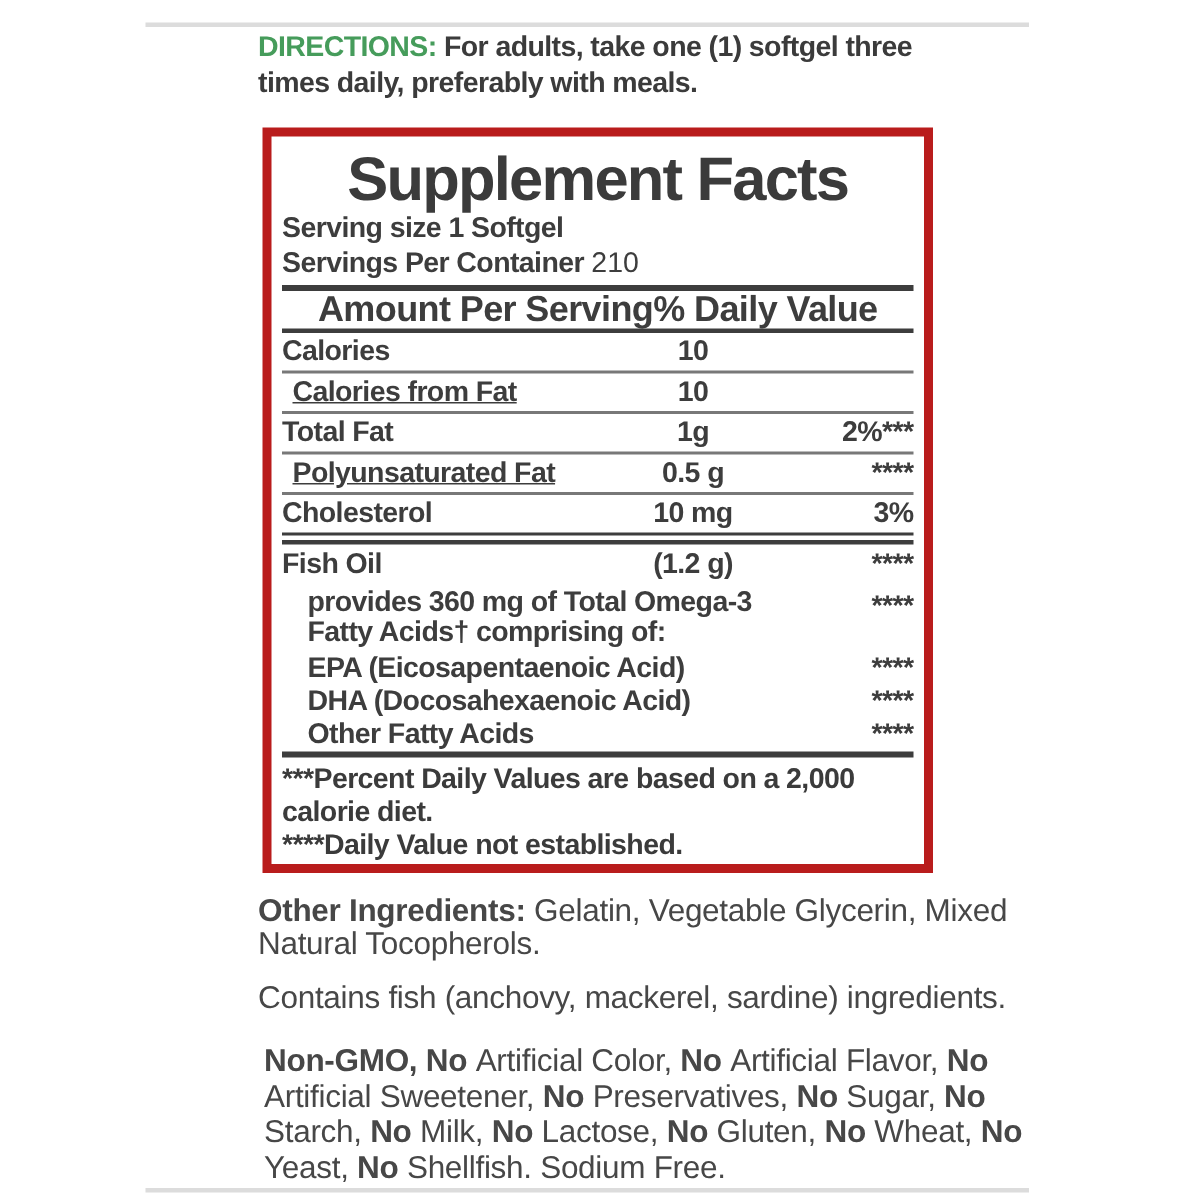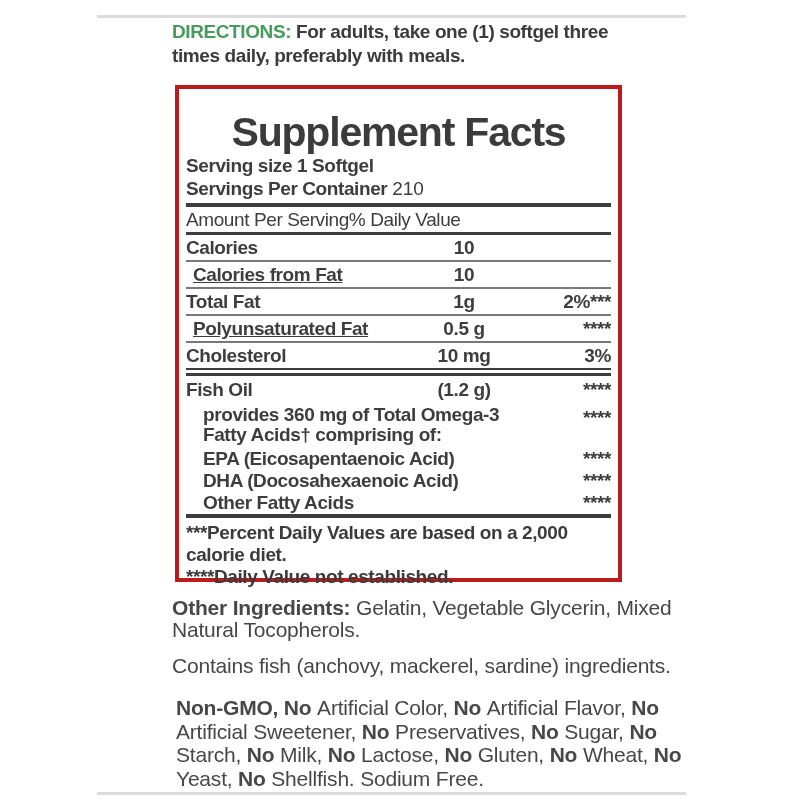--- a/index.html
+++ b/index.html
@@ -8,32 +8,32 @@
 
   .hr-light{position:absolute;left:97px;width:589px;height:3px;background:#dcdcdc;}
   .hr-top{top:15px;}
   .hr-bottom{top:792px;}
 
   .directions{position:absolute;left:172px;top:20px;width:560px;margin:0;
     font-size:19px;font-weight:bold;letter-spacing:-0.4px;line-height:24px;white-space:pre-wrap;color:#3b3b3b;}
   .green{color:#469c5b;}
 
   .facts-box{position:absolute;left:175px;top:85px;width:447px;height:497px;
-    border:4px solid #b91c1c;box-sizing:border-box;padding:16px 7px;background:#fff;}
+    border:6px solid #b91c1c;box-sizing:border-box;padding:1px 7px;background:#fff;}
   .sf-title{font-size:41px;font-weight:bold;text-align:center;letter-spacing:-1.2px;
     line-height:44px;margin-top:5px;color:#3b3b3b;}
   .serving{font-size:19px;font-weight:bold;letter-spacing:-0.4px;line-height:23px;white-space:pre-wrap;}
   .reg{font-weight:normal;letter-spacing:0;}
 
   .bar4{height:4px;background:#3d3d3d;margin-top:3px;}
   .bar3{height:3px;background:#3d3d3d;}
   .dbl-rule{height:3px;border-top:2px solid #3d3d3d;border-bottom:3px solid #3d3d3d;}
 
-  .hdr-row{display:flex;justify-content:flex-start;align-items:center;
-    font-size:19px;font-weight:normal;letter-spacing:-0.4px;line-height:22px;padding:2px 0 1px 0;}
+  .hdr-row{display:flex;justify-content:center;align-items:center;
+    font-size:24px;font-weight:bold;letter-spacing:-0.4px;line-height:22px;padding:2px 0 1px 0;}
 
   .row{display:flex;align-items:center;padding:1px 0;
     font-size:19px;font-weight:bold;letter-spacing:-0.4px;line-height:23px;}
   .sep{border-bottom:2px solid #787878;}
   .nm{flex:1;}
   .amt{width:150px;text-align:center;}
   .dv{width:72px;text-align:right;}
   .ind1{padding-left:7px;text-decoration:underline;}
   .ind2{padding-left:17px;}
   .l{display:block;line-height:20px;}

